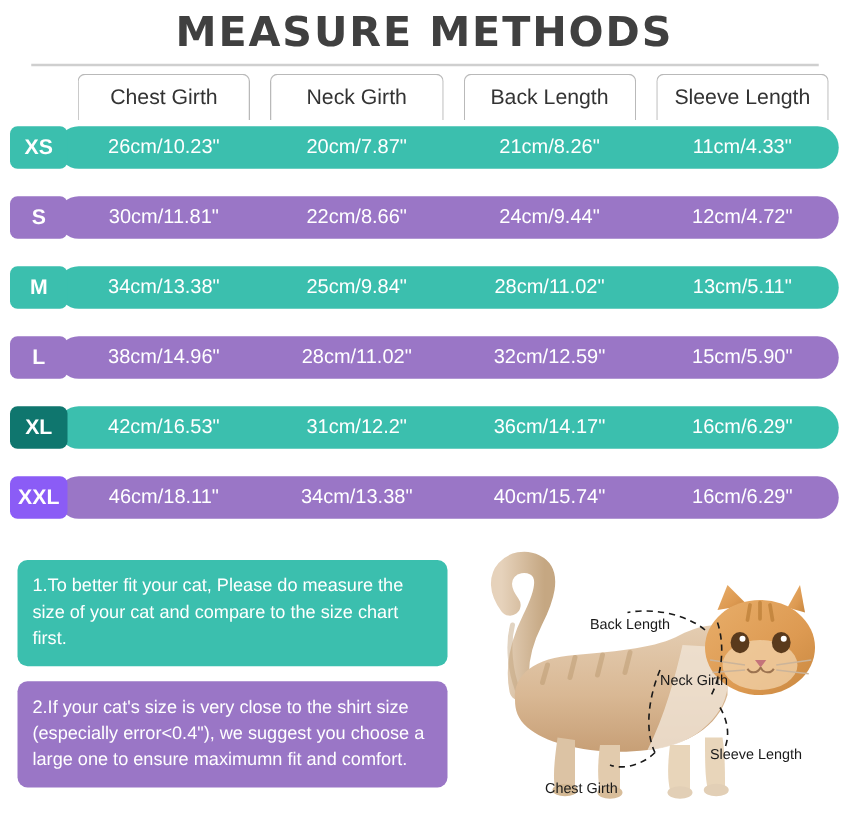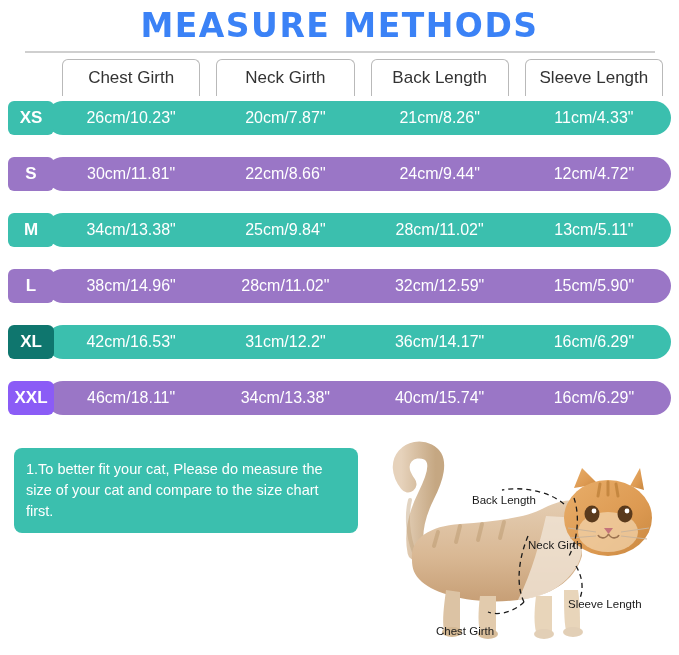--- a/index.html
+++ b/index.html
@@ -145,21 +145,21 @@
   .lbl-back   { left: 104px; top: 54px; }
   .lbl-neck   { left: 160px; top: 99px; }
   .lbl-sleeve { left: 200px; top: 158px; }
   .lbl-chest  { left: 68px;  top: 185px; }
 </style>
 </head>
 <body>
 
 <div class="page">
 
-  <div class="title" style="color: #3b82f6; text-align: center;">MEASURE METHODS</div>
+  <div class="title" style="color: #404040; text-align: center;">MEASURE METHODS</div>
   <div class="title-rule"></div>
 
   <div class="table-wrap">
     <div class="head-row">
       <div class="head-cell">Chest Girth</div>
       <div class="head-cell">Neck Girth</div>
       <div class="head-cell">Back Length</div>
       <div class="head-cell">Sleeve Length</div>
     </div>
 
@@ -225,20 +225,21 @@
         <div class="cell">46cm/18.11"</div>
         <div class="cell">34cm/13.38"</div>
         <div class="cell">40cm/15.74"</div>
         <div class="cell">16cm/6.29"</div>
       </div>
     </div>
   </div>
 
   <div class="notes">
     <div class="note note-1" style="background: rgb(59, 191, 174);">1.To better fit your cat, Please do measure the size of your cat and compare to the size chart first.</div>
+    <div class="note note-2" style="background: rgb(154, 118, 198);">2.If your cat's size is very close to the shirt size (especially error&lt;0.4"), we suggest you choose a large one to ensure maximumn fit and comfort.</div>
   </div>
 
   <div class="cat-area">
     <svg width="305" height="210" viewBox="0 0 305 210">
       <defs>
         <linearGradient id="furA" x1="0" y1="0" x2="0" y2="1">
           <stop offset="0%" stop-color="#e4cdb2"></stop>
           <stop offset="55%" stop-color="#d9b894"></stop>
           <stop offset="100%" stop-color="#c79f76"></stop>
         </linearGradient>

